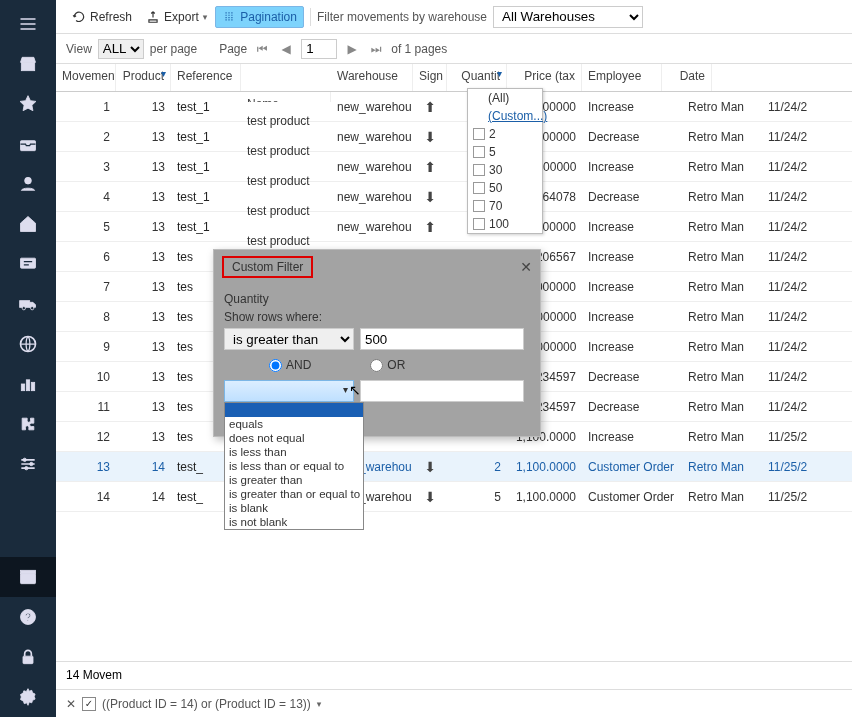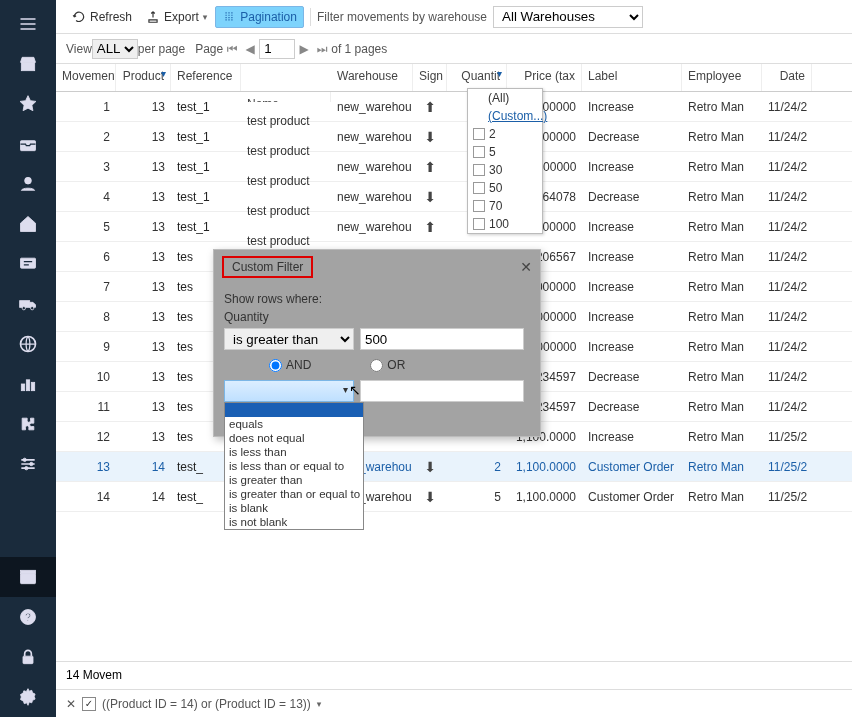--- a/index.html
+++ b/index.html
@@ -14,21 +14,21 @@
 .main { position: absolute; left: 56px; top: 0; right: 0; bottom: 0; display: flex; flex-direction: column; }
 
 .toolbar { height: 34px; display: flex; align-items: center; gap: 2px; padding: 0 10px; border-bottom: 1px solid #ddd; }
 .toolbar .tbtn { display: flex; align-items: center; gap: 4px; padding: 3px 6px; cursor: pointer; color: #333; }
 .toolbar .tbtn.active { background: #7dd3fc; border: 1px solid #7bb6e6; border-radius: 2px; color: #1b5fa8; }
 .toolbar .tbtn .ico { width: 14px; height: 14px; }
 .toolbar .sep { width: 1px; height: 18px; background: #ddd; margin: 0 4px; }
 .toolbar .label { color: #555; }
 .toolbar select { height: 22px; border: 1px solid #ccc; padding: 0 20px 0 4px; background: #fff; }
 
-.pager { height: 30px; display: flex; align-items: center; padding: 0 10px; border-bottom: 1px solid #ddd; color: #555; }
+.pager { height: 30px; display: flex; align-items: center; gap: 6px; padding: 0 10px; border-bottom: 1px solid #ddd; color: #555; }
 .pager select { height: 20px; border: 1px solid #ccc; }
 .pager input[type=text] { width: 36px; height: 20px; border: 1px solid #ccc; text-align: left; padding: 0 4px; }
 .pager .nav { width: 18px; height: 18px; display: flex; align-items: center; justify-content: center; cursor: pointer; color: #888; }
 
 .grid { flex: 1; overflow: hidden; position: relative; }
 .ghead { display: flex; border-bottom: 1px solid #ccc; background: #fff; height: 28px; }
 .gcol { border-right: 1px solid #eee; padding: 5px 6px; color: #444; font-size: 12px; white-space: nowrap; overflow: hidden; position: relative; }
 .gcol.sortable::after { content: "▾"; position: absolute; right: 4px; top: 4px; font-size: 10px; color: #1b5fa8; }
 .grow { display: flex; border-bottom: 1px solid #eee; height: 30px; align-items: center; }
 .gcell { padding: 4px 6px; white-space: nowrap; overflow: hidden; }
@@ -241,21 +241,20 @@
   <div class="grid">
     <div class="ghead">
       <div class="gcol c-mov">Movement</div>
       <div class="gcol c-prod sortable">Product</div>
       <div class="gcol c-ref">Reference</div>
       <div class="gcol c-name">Name</div>
       <div class="gcol c-wh">Warehouse</div>
       <div class="gcol c-sign">Sign</div>
       <div class="gcol c-qty sortable">Quantit</div>
       <div class="gcol c-price">Price (tax</div>
-      <div class="gcol c-label">Label</div>
       <div class="gcol c-emp">Employee</div>
       <div class="gcol c-date">Date</div>
     </div>
     <div id="grid-rows">
         <div class="grow">
           <div class="gcell c-mov">1</div>
           <div class="gcell c-prod">13</div>
           <div class="gcell c-ref"><span class="ref-link">test_1</span></div>
           <div class="gcell c-name">test product</div>
           <div class="gcell c-wh">new_warehou</div>
@@ -479,22 +478,22 @@
       </div>
     </div>
 </div>
 
 <div class="modal">
   <div class="mhead">
     <span class="title">Custom Filter</span>
     <span class="close">✕</span>
   </div>
   <div class="mbody">
+    <div class="lbl">Quantity</div>
     <div class="lbl">Show rows where:</div>
-    <div class="lbl">Quantity</div>
     <div class="frow">
       <select class="combo"><option>is greater than</option></select>
       <input class="val" type="text" value="500" style="">
     </div>
     <div class="radios">
       <label>
           <input type="radio" checked="" style=""> 
           <span>AND</span>
         </label>
       <label>

